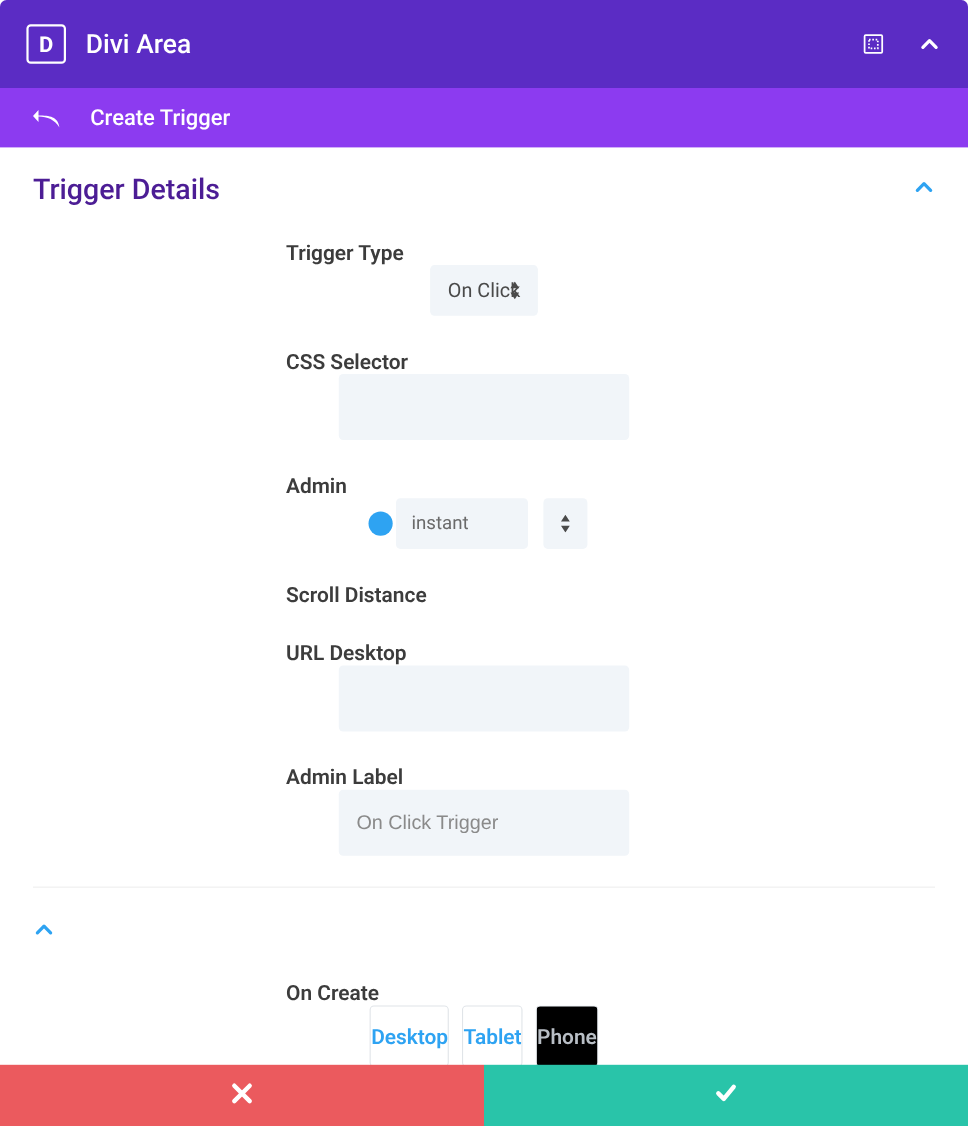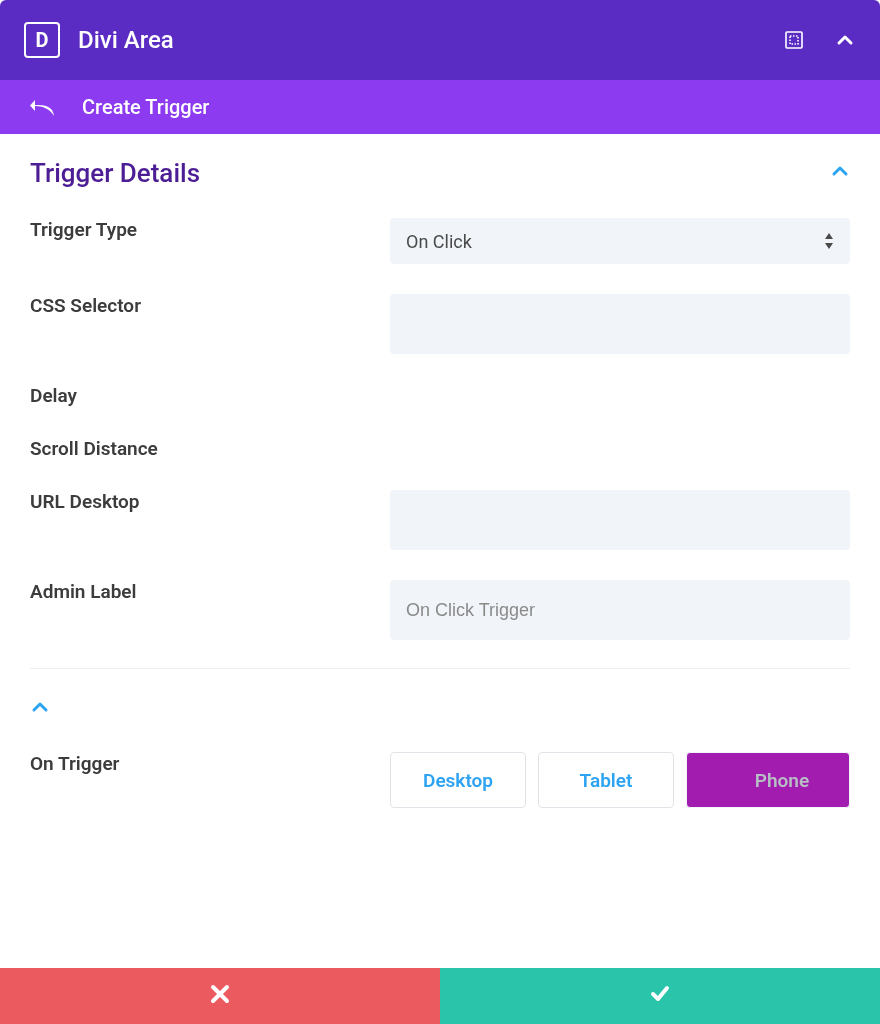--- a/index.html
+++ b/index.html
@@ -15,41 +15,41 @@
 .back-arrow { margin-right: 26px; display: flex; align-items: center; }
 .subbar-title { font-size: 20px; font-weight: 500; }
 
 .content { padding: 24px 30px 0 30px; }
 .section { border-bottom: 1px solid #eee; padding-bottom: 28px; margin-bottom: 28px; }
 .section.last { border-bottom: none; }
 .section-header { display: flex; align-items: center; justify-content: space-between; margin-bottom: 30px; }
 .section-title { color: #4c1d95; font-size: 26px; font-weight: 500; }
 .chevron { color: #2ea3f2; font-size: 22px; }
 
-.field-row { display: flex; margin-bottom: 30px; }
+.field-row { display: flex; align-items: center; margin-bottom: 30px; flex-direction: column; }
 .field-row:last-child { margin-bottom: 0; }
 .field-label { width: 360px; color: #3c3c3c; font-size: 19px; font-weight: 600; }
 .field-control { flex: 1; }
 
 .select-box { background: #f1f5f9; height: 46px; border-radius: 4px; display: flex; align-items: center; padding: 0 16px; color: #4a4a4a; font-size: 18px; position: relative; }
 .select-box .sort-icon { position: absolute; right: 16px; }
 .sort-icon svg { display: block; }
 
 .text-input { background: #f1f5f9; height: 60px; border-radius: 4px; width: 100%; border: none; padding: 0 16px; font-size: 18px; color: #6a6a6a; }
 .text-input::placeholder { color: #8a8a8a; }
 
 .slider-row { display: flex; align-items: center; gap: 14px; }
 .slider-track { flex: 1; height: 6px; background: #e5e8ec; border-radius: 3px; position: relative; }
 .slider-thumb { width: 22px; height: 22px; background: #2ea3f2; border-radius: 50%; position: absolute; top: 50%; transform: translate(-50%, -50%); }
 .slider-value { background: #f1f5f9; height: 46px; border-radius: 4px; min-width: 120px; display: flex; align-items: center; padding: 0 14px; color: #6a6a6a; font-size: 17px; }
 .slider-unit { background: #f1f5f9; width: 40px; height: 46px; border-radius: 4px; display: flex; align-items: center; justify-content: center; }
 
 .device-buttons { display: flex; gap: 12px; }
 .device-btn { flex: 1; height: 56px; border: 1px solid #e0e4e8; border-radius: 4px; display: flex; align-items: center; justify-content: center; font-size: 19px; font-weight: 600; color: #2ea3f2; background: #fff; cursor: pointer; }
-.device-btn.disabled { background: #a21caf; color: #b8bec5; border-color: #f1f5f9; padding-left: 28px; }
+.device-btn.disabled { background: #000000; color: #b8bec5; border-color: #f1f5f9; }
 
 .footer { position: absolute; bottom: 0; left: 0; right: 0; height: 56px; display: flex; }
 .footer-btn { flex: 1; display: flex; align-items: center; justify-content: center; color: #fff; font-size: 24px; }
 .footer-cancel { background: #eb5a5e; }
 .footer-confirm { background: #29c4a9; }
 </style>
 </head>
 <body>
 
 <div class="topbar">
@@ -108,21 +108,32 @@
     </div>
 
     <div class="field-row">
       <div class="field-label">CSS Selector</div>
       <div class="field-control">
         <input class="text-input" value="" style="">
       </div>
     </div>
 
     <div class="field-row">
-      <div class="field-label">Delay</div>
+      <div class="field-label">Admin</div>
+      <div class="field-control slider-row">
+        <div class="slider-track">
+          <div class="slider-thumb" id="thumb-delay" style="left: 3%;"></div>
+        </div>
+        <div class="slider-value">instant</div>
+        <div class="slider-unit">
+          <svg width="10" height="16" viewBox="0 0 10 16" fill="#4a4a4a">
+              <path d="M5 0L9 6H1zM5 16l4-6H1z"></path>
+            </svg>
+        </div>
+      </div>
     </div>
 
     <div class="field-row">
       <div class="field-label">Scroll Distance</div>
     </div>
 
     <div class="field-row">
       <div class="field-label">URL Desktop</div>
       <div class="field-control">
         <input class="text-input" value="" style="">
@@ -140,21 +151,21 @@
   <div class="section last">
     <div class="section-header">
       <span class="chevron">
         <svg width="20" height="20" viewBox="0 0 20 20" fill="none" stroke="#2ea3f2" stroke-width="3" stroke-linecap="round" stroke-linejoin="round">
             <path d="M4 13l6-6 6 6"></path>
           </svg>
       </span>
     </div>
 
     <div class="field-row">
-      <div class="field-label">On Trigger</div>
+      <div class="field-label">On Create</div>
       <div class="field-control device-buttons" id="device-buttons">
           <div class="device-btn">Desktop</div>
           <div class="device-btn">Tablet</div>
           <div class="device-btn disabled">Phone</div>
         </div>
     </div>
   </div>
 
 </div>
 

